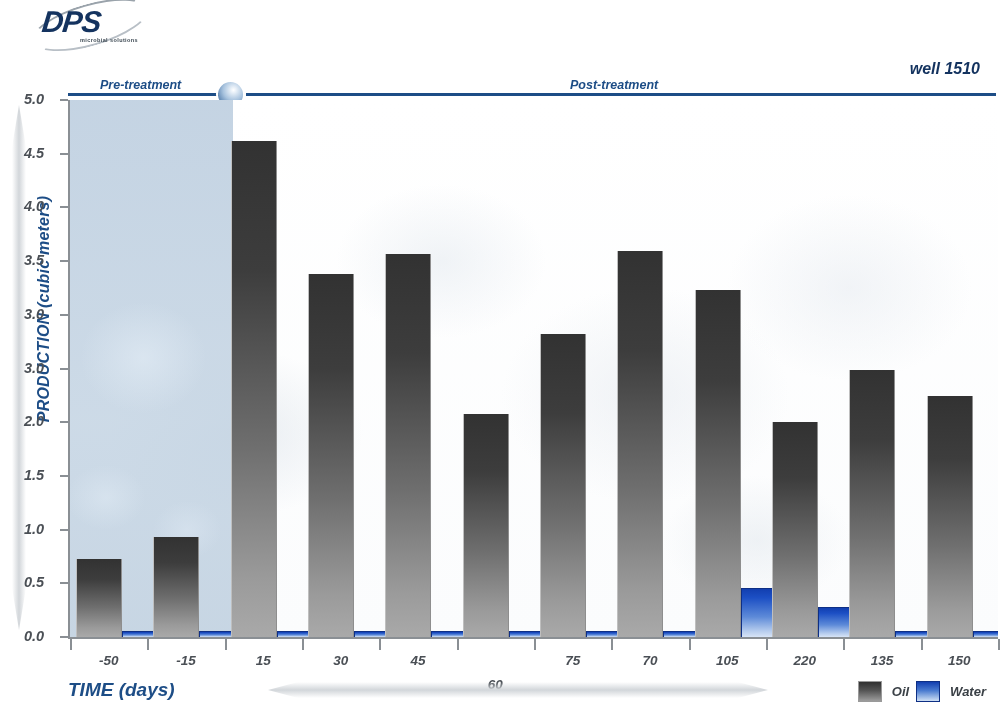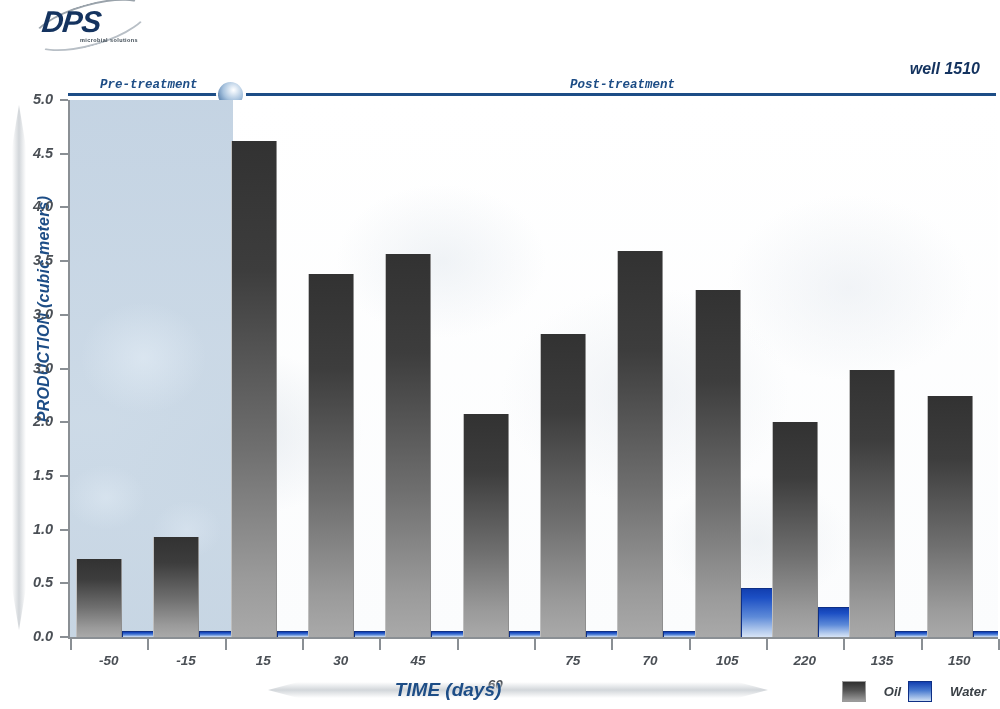--- a/index.html
+++ b/index.html
@@ -44,21 +44,21 @@
   #logo-tag{
     position:absolute;left:52px;top:35px;
     font-size:5.5px;font-weight:bold;color:#3c4852;letter-spacing:.4px;
   }
   #well-label{
     position:absolute;right:20px;top:60px;
     font-size:16px;font-weight:bold;font-style:italic;color:#14335f;
   }
 
   
-  #phase-bar{position:absolute;left:0;top:82px;width:1000px;height:24px;font-family:Liberation Mono, monospace;}
+  #phase-bar{position:absolute;left:0;top:82px;width:1000px;height:24px;}
   .phase-line{position:absolute;top:11px;height:3px;background:#1d4d86;}
   #phase-line-pre{left:68px;width:155px;}
   #phase-line-post{left:246px;width:750px;}
   .phase-label{
     position:absolute;top:-4px;
     font-size:12.5px;font-weight:bold;font-style:italic;color:#1d4d86;
     white-space:nowrap;
   }
   #phase-label-pre{left:100px;}
   #phase-label-post{left:570px;}
@@ -67,21 +67,21 @@
     background:radial-gradient(circle at 62% 32%,#ffffff 0%,#e8f0f8 12%,#a8c3de 45%,#5f87b3 75%,#2d4f79 100%);
     box-shadow:0 0 0 2px #ffffff;
   }
 
   
   #plot-wrap{position:absolute;left:0;top:0;width:1000px;height:709px;}
   #axis-y-line{position:absolute;left:68px;top:100px;width:2px;height:538px;background:#8a8f94;}
   #axis-x-line{position:absolute;left:68px;top:637px;width:930px;height:2px;background:#8a8f94;}
 
   .ytick-label{
-    position:absolute;left:24px;width:38px;text-align:center;
+    position:absolute;left:24px;width:38px;text-align:left;
     font-size:14.5px;font-weight:bold;font-style:italic;color:#4a4f55;
     transform:translateY(-9px);
   }
   .ytick-mark{position:absolute;left:60px;width:8px;height:2px;background:#8a8f94;}
 
   .xtick-mark{position:absolute;top:639px;width:2px;height:11px;background:#8a8f94;}
   .xtick-label{
     position:absolute;top:653px;width:60px;text-align:center;
     font-size:13.5px;font-weight:bold;font-style:italic;color:#4a4f55;
   }
@@ -132,27 +132,27 @@
     background:linear-gradient(to right,rgba(255,255,255,0) 0%,#d2d6da 50%,rgba(255,255,255,0) 100%);
     clip-path:polygon(50% 0%,100% 8%,100% 92%,50% 100%,0% 92%,0% 8%);
   }
   #xlabel-wrap{position:absolute;left:68px;top:676px;width:760px;height:30px;}
   #xlabel-arrow{
     position:absolute;left:200px;top:6px;width:500px;height:16px;
     background:linear-gradient(to bottom,rgba(255,255,255,0) 0%,#d2d6da 50%,rgba(255,255,255,0) 100%);
     clip-path:polygon(0% 50%,6% 0%,94% 0%,100% 50%,94% 100%,6% 100%);
   }
   #xlabel{
-    position:absolute;left:0;top:3px;width:760px;text-align:center;
+    position:absolute;left:0;top:3px;width:760px;text-align:left;
     font-size:19px;font-weight:bold;font-style:italic;color:#1d4d86;
   }
 
   
   #legend{position:absolute;right:14px;top:680px;height:22px;display:flex;align-items:center;gap:7px;}
-  .legend-item{display:flex;align-items:center;gap:18px;}
+  .legend-item{display:flex;align-items:center;gap:10px;}
   .legend-swatch{width:22px;height:19px;border:1px solid #9a9a9a;}
   .sw-oil{background:linear-gradient(180deg,#303030 0%,#555 45%,#9d9d9d 100%);}
   .sw-water{background:linear-gradient(180deg,#123fb0 0%,#4a7bd0 45%,#cfe0f4 100%);border-color:#0e2f85;}
   .legend-text{font-size:13px;font-weight:bold;font-style:italic;color:#3b4147;}
 </style>
 </head>
 <body>
 
 <div id="header">
 

